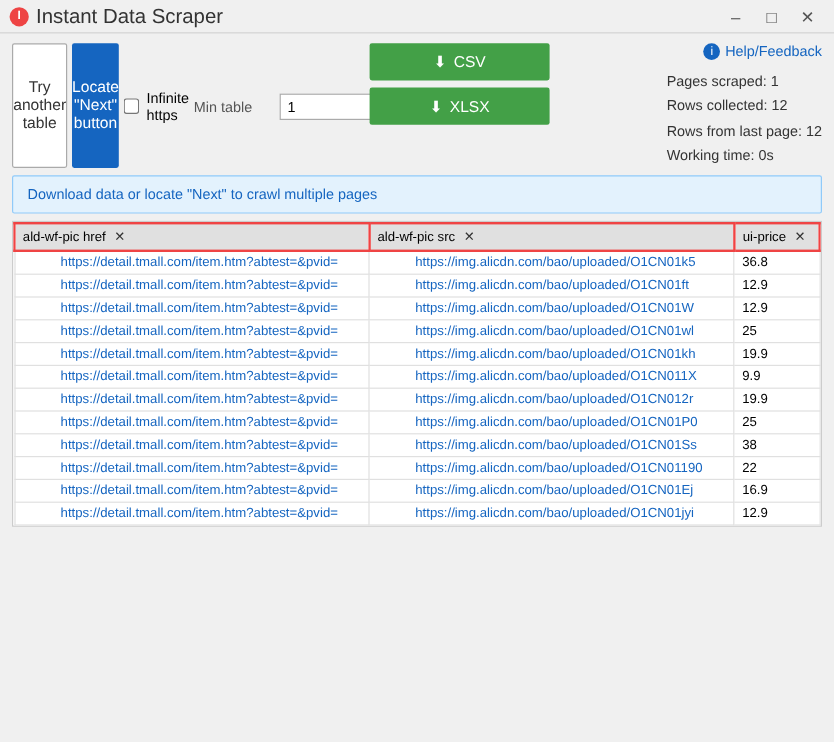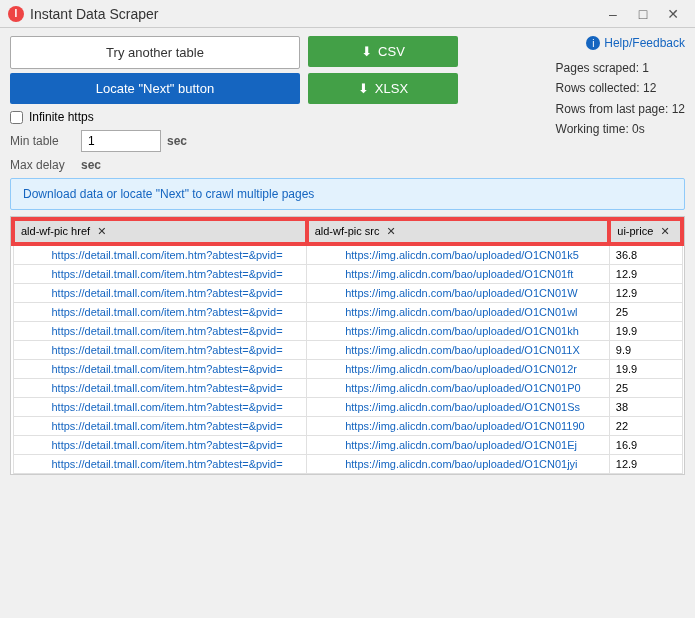--- a/index.html
+++ b/index.html
@@ -26,36 +26,35 @@
       gap: 6px;
     }
     .title-bar-icon {
       width: 16px;
       height: 16px;
       background: #e44;
       border-radius: 50%;
       display: flex; align-items: center; justify-content: center;
       color: white; font-size: 10px; font-weight: bold;
     }
-    .title-bar-title { font-size: 14px; color: #333; }
+    .title-bar-title { font-size: 17px; color: #333; }
     .title-bar-controls { display: flex; gap: 2px; }
     .title-bar-btn {
       width: 28px; height: 22px;
       border: none; background: transparent;
       cursor: pointer; font-size: 14px; color: #555;
       display: flex; align-items: center; justify-content: center;
     }
 
     .main-content {
       padding: 8px 10px;
       background: #f0f0f0;
     }
     .left-col {
       display: flex;
-      flex-direction: column;
       gap: 4px;
       width: 290px;
     }
     .btn-try-another {
       background: white;
       border: 1px solid #aaa;
       color: #333;
       font-size: 13px;
       padding: 8px 0;
       cursor: pointer;
@@ -158,21 +157,21 @@
     }
     table {
       border-collapse: collapse;
       width: 100%;
       font-size: 11px;
     }
     thead tr {
       background: #e0e0e0;
     }
     th {
-      border: 4px solid #ef4444;
+      border: 2px solid #ef4444;
       padding: 4px 6px;
       text-align: left;
       font-weight: normal;
       white-space: nowrap;
       position: relative;
     }
     th .col-close {
       color: #333;
       font-size: 11px;
       margin-left: 4px;

